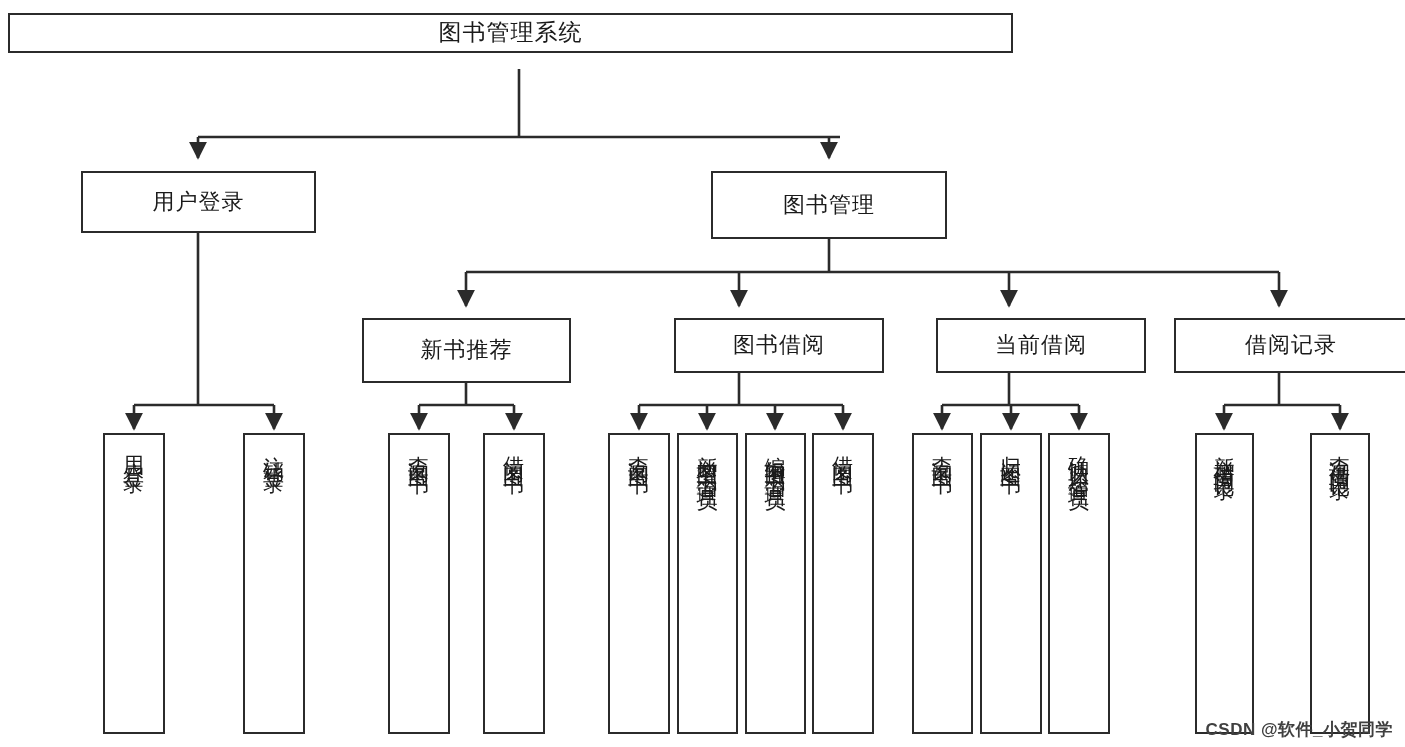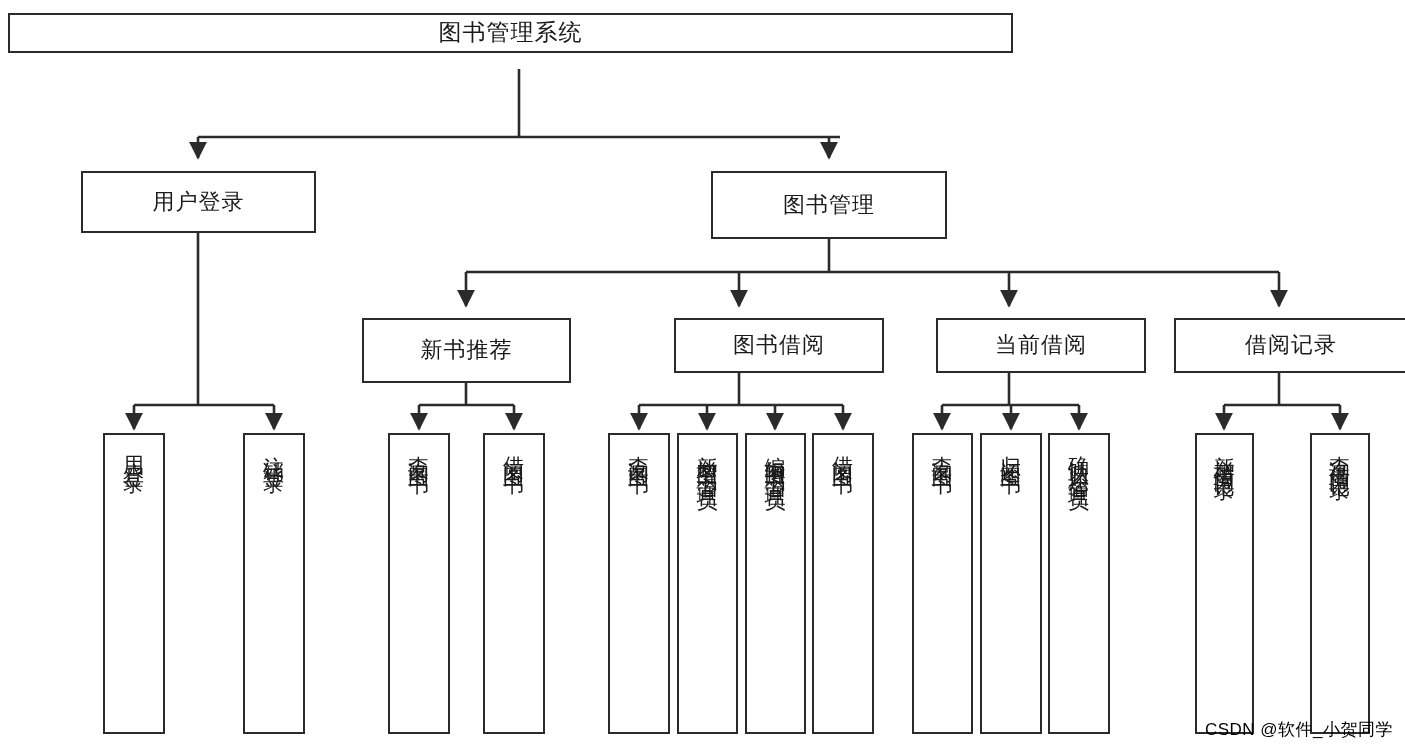--- a/index.html
+++ b/index.html
@@ -57,23 +57,24 @@
     white-space: nowrap;
   }
   .leaf-mid .vtext {
     letter-spacing: 5px;
   }
   .watermark {
     position: absolute;
     right: 12px;
     bottom: 6px;
     font-size: 17px;
-    color: #000000;
+    color: #404040;
     white-space: nowrap;
     letter-spacing: 0.5px;
+    font-weight: bold;
   }
 </style>
 </head>
 <body>
 
 <div id="canvas">
 
   <svg id="edges" viewBox="0 0 1405 747" xmlns="http://www.w3.org/2000/svg">
     <defs>
       <marker id="arrow" viewBox="0 0 10 10" refX="9" refY="5" markerWidth="7" markerHeight="7" orient="auto-start-reverse">

